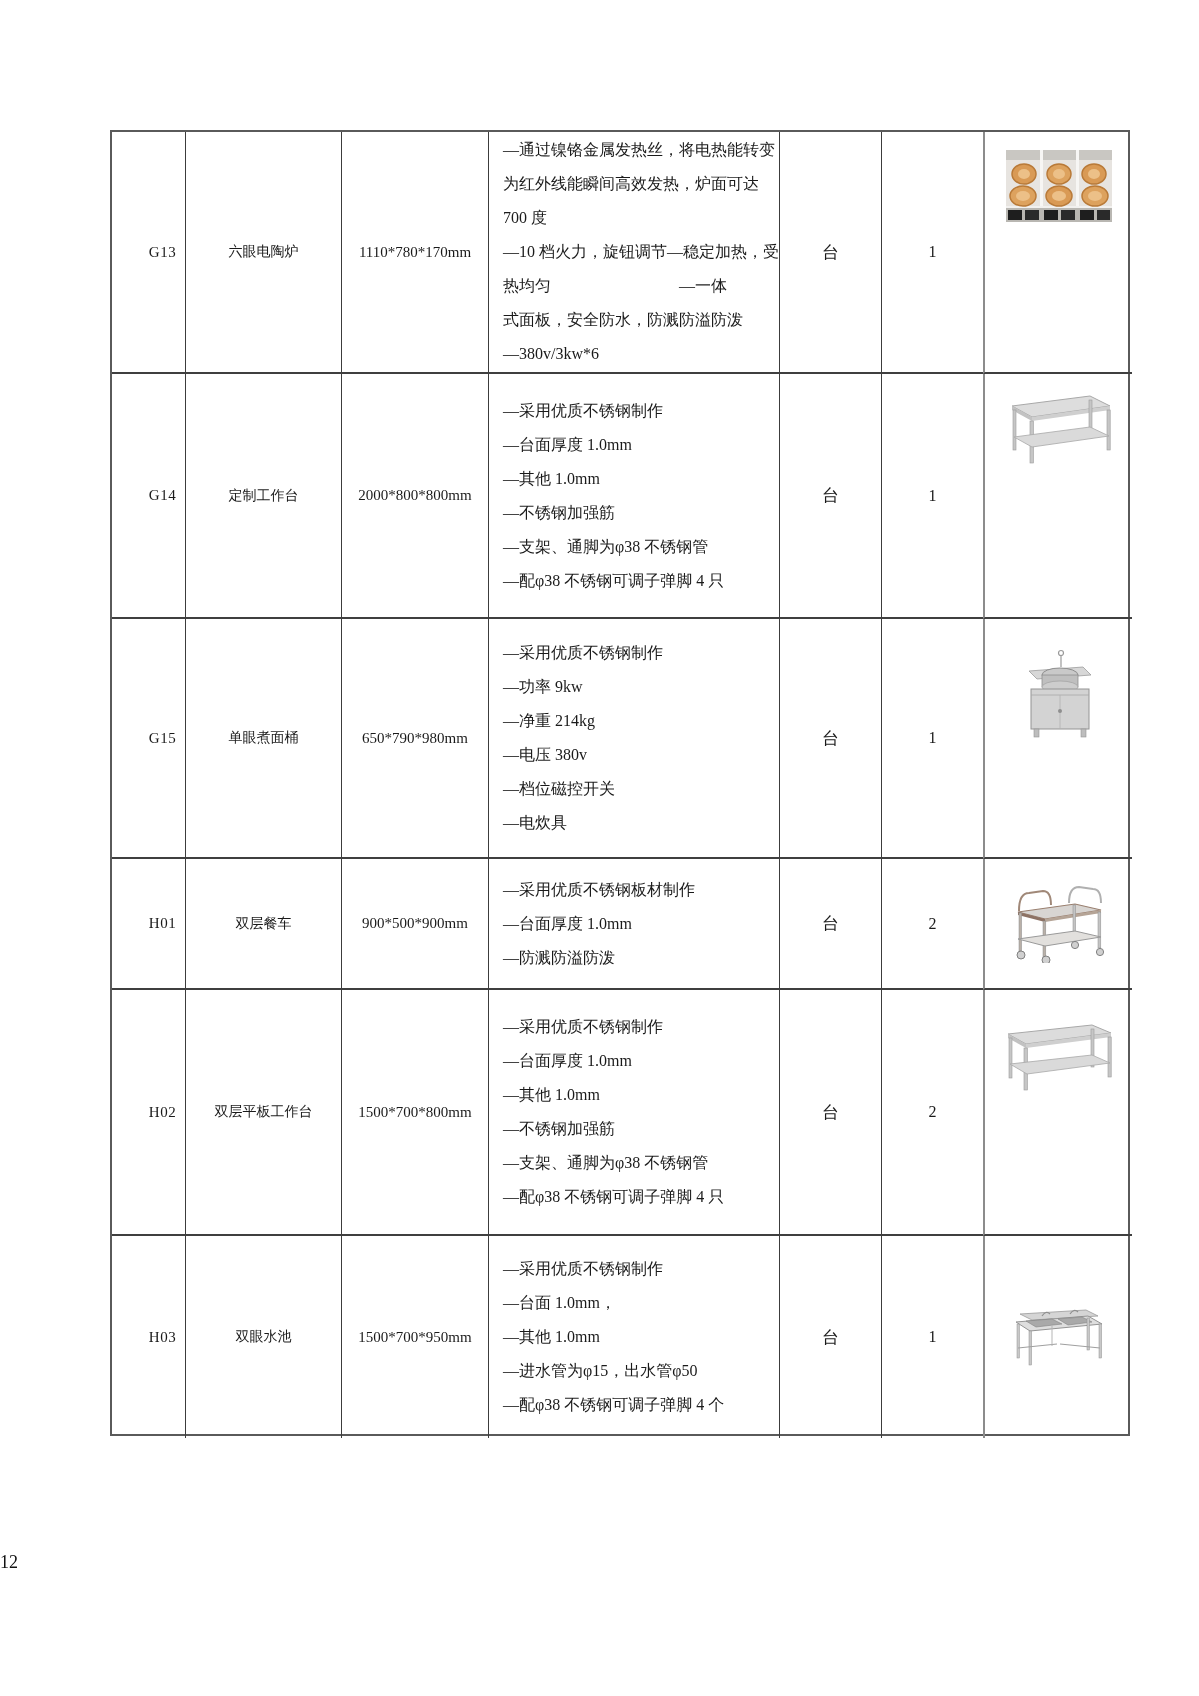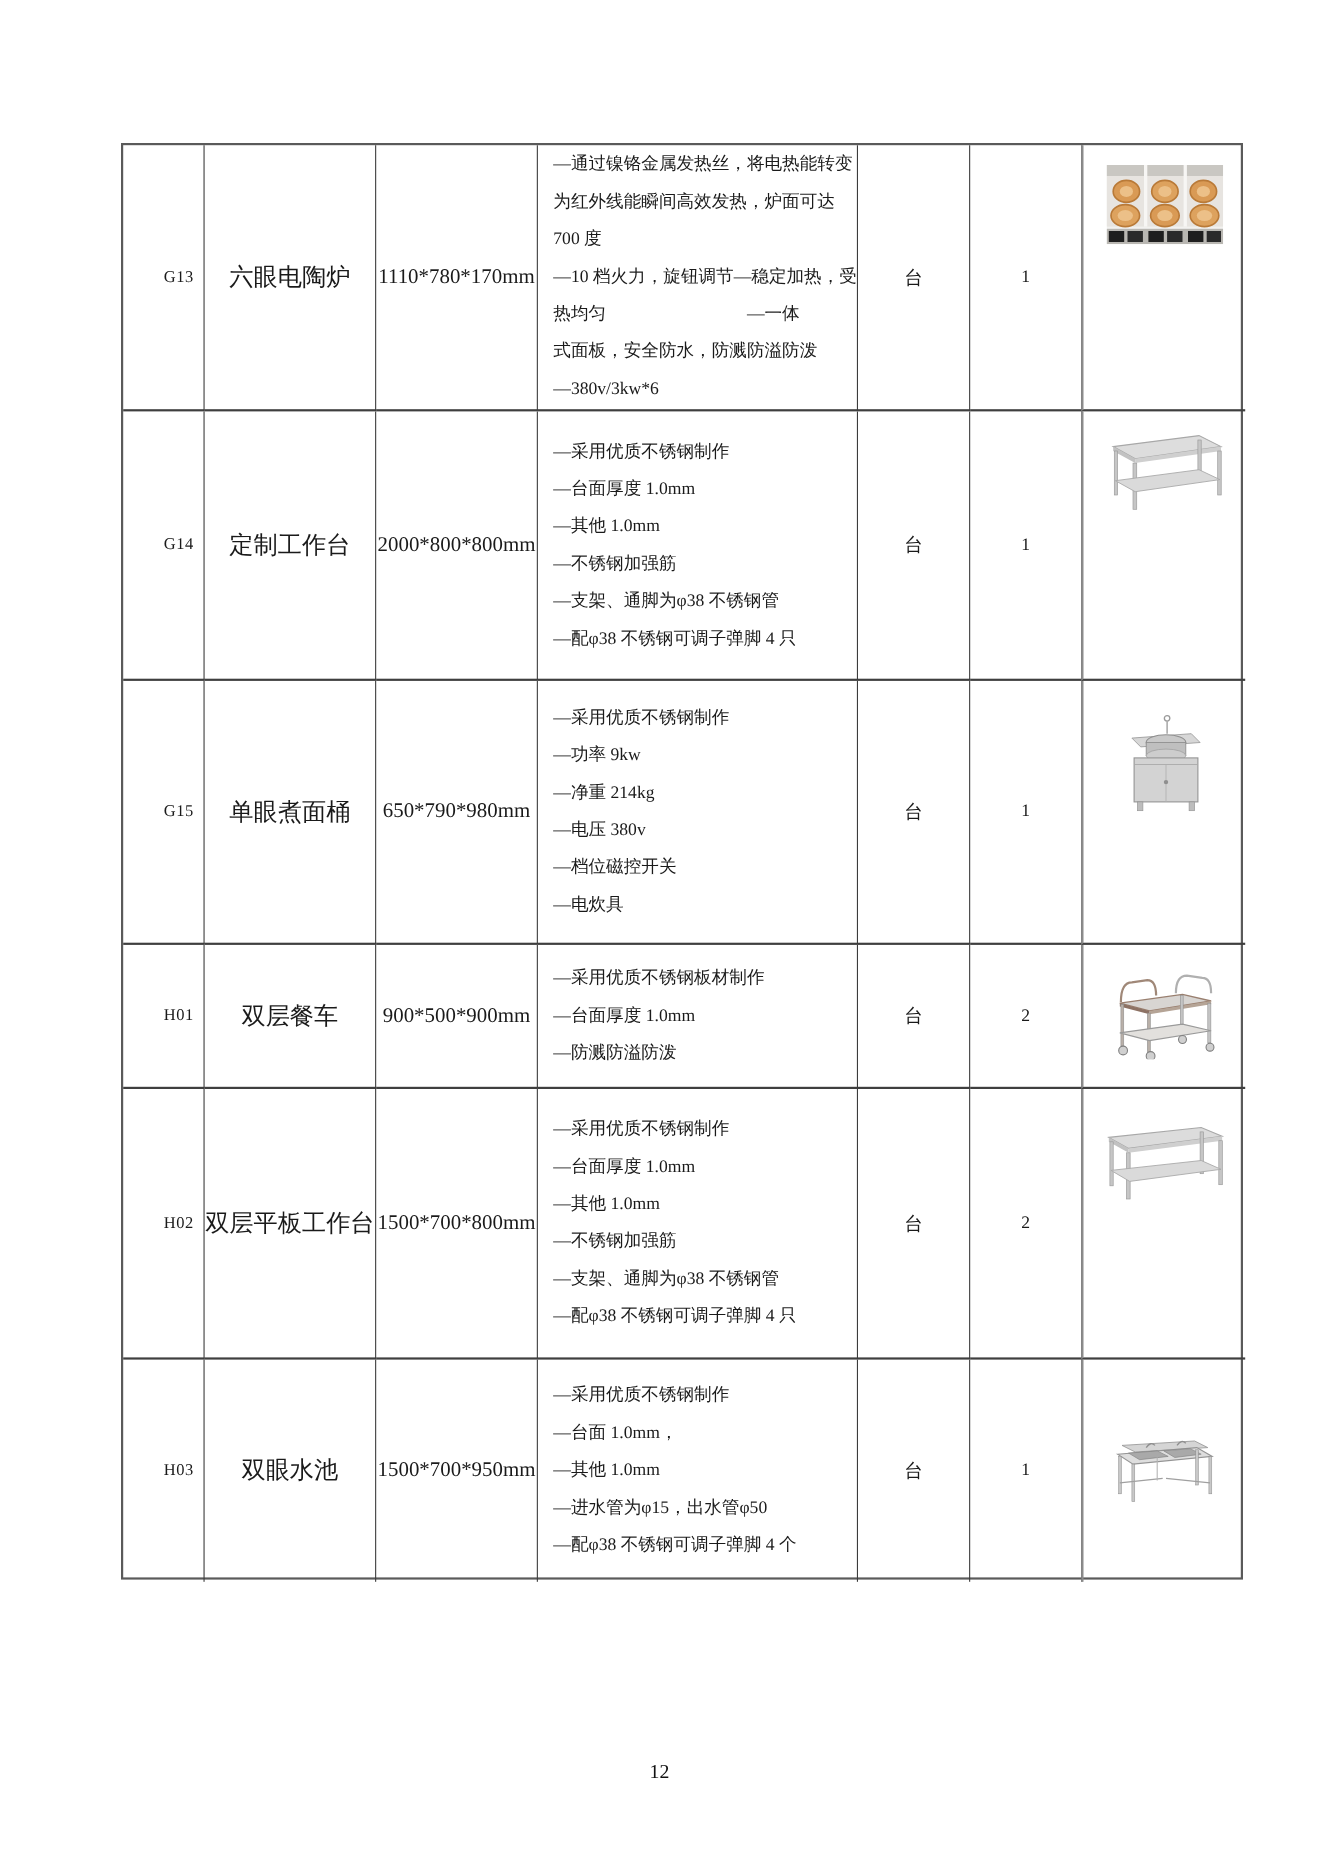--- a/index.html
+++ b/index.html
@@ -22,41 +22,41 @@
   .cell{
     box-sizing:border-box;
     border-right:1px solid #3c3c3c;
     border-bottom:2px solid #3f3f3f;
     display:flex;align-items:center;justify-content:center;
     overflow:hidden;
   }
   .cell.last-col{border-right:none;}
   .cell.last-row{border-bottom:none;}
   .c-code{font-size:15px;letter-spacing:0.5px;padding-left:28px;}
-  .c-name{font-size:22px;text-align:center;}
-  .c-size{font-size:19px;}
+  .c-name{font-size:14px;text-align:center;}
+  .c-size{font-size:15px;}
   .c-unit{font-size:17px;}
   .c-qty{font-size:16px;}
   .c-desc{
     flex-direction:column;align-items:flex-start;justify-content:center;
     padding-left:14px;padding-right:20px;
   }
   .desc-line{
     font-size:16px;line-height:34px;white-space:pre;
   }
   .c-img{border-left:2px solid #8c8c8c;margin-left:-1px;}
   .c-img.align-top{align-items:flex-start;}
   .c-img.pad-18{padding-top:18px;}
   .c-img.pad-16{padding-top:16px;}
   .c-img.pad-30{padding-top:30px;}
   .c-img svg{display:block;}
 
   .page-number{
-    position:absolute;left:0;width:1199px;top:1600px;
-    text-align:center;font-size:18px;color:#111;
+    position:absolute;left:0;width:1199px;top:1552px;
+    font-size:18px;color:#111;
   }
 </style>
 </head>
 <body>
 
 <div class="page">
 
   <div class="spec-table">
 
     <div class="cell c-code">G13</div>

